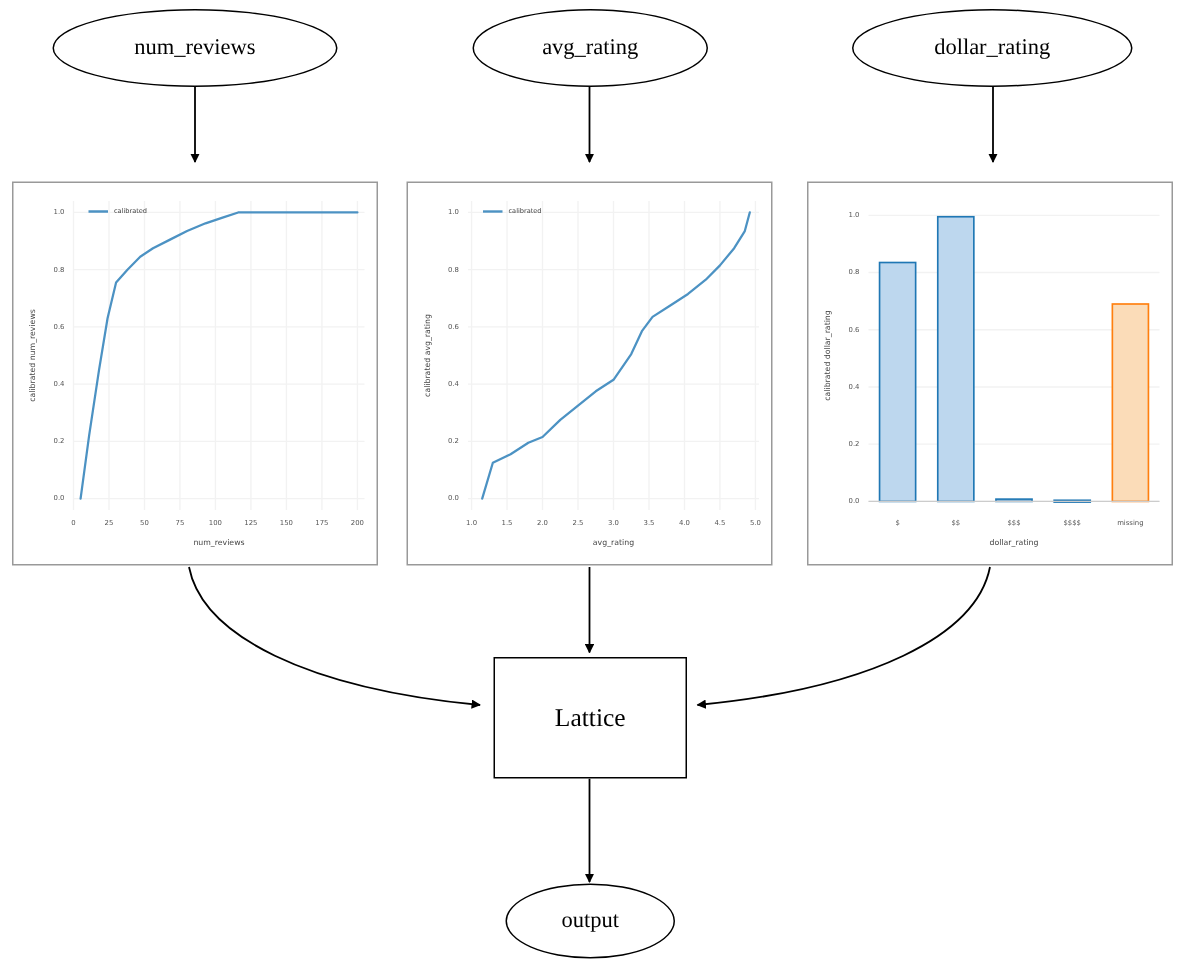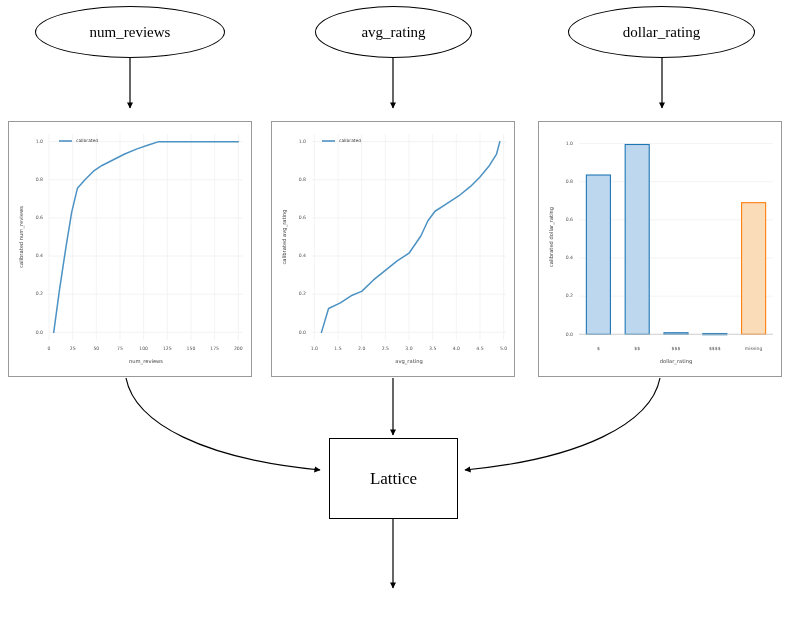--- a/index.html
+++ b/index.html
@@ -213,14 +213,17 @@
         <line x1="40" y1="212.27777777777777" x2="234" y2="212.27777777777777" stroke="#cccccc" stroke-width="0.8"></line>
         <text x="137" y="240" font-size="5.2" font-family="&quot;DejaVu Sans&quot;, sans-serif" fill="#444" text-anchor="middle" dominant-baseline="middle">dollar_rating</text>
         <text x="13" y="115" font-size="5.2" font-family="&quot;DejaVu Sans&quot;, sans-serif" fill="#444" text-anchor="middle" dominant-baseline="middle" transform="rotate(-90 13 115)">calibrated dollar_rating</text>
       </svg>
   </div>
 
   <div class="node-box" style="left:329px; top:438px; width:129px; height:81px;">
     <span>Lattice</span>
   </div>
 
+  <div class="node-ellipse" style="left:337px; top:589px; width:113px; height:50px;">
+    <span>output</span>
+  </div>
 
 </div>
 
 </body></html>

